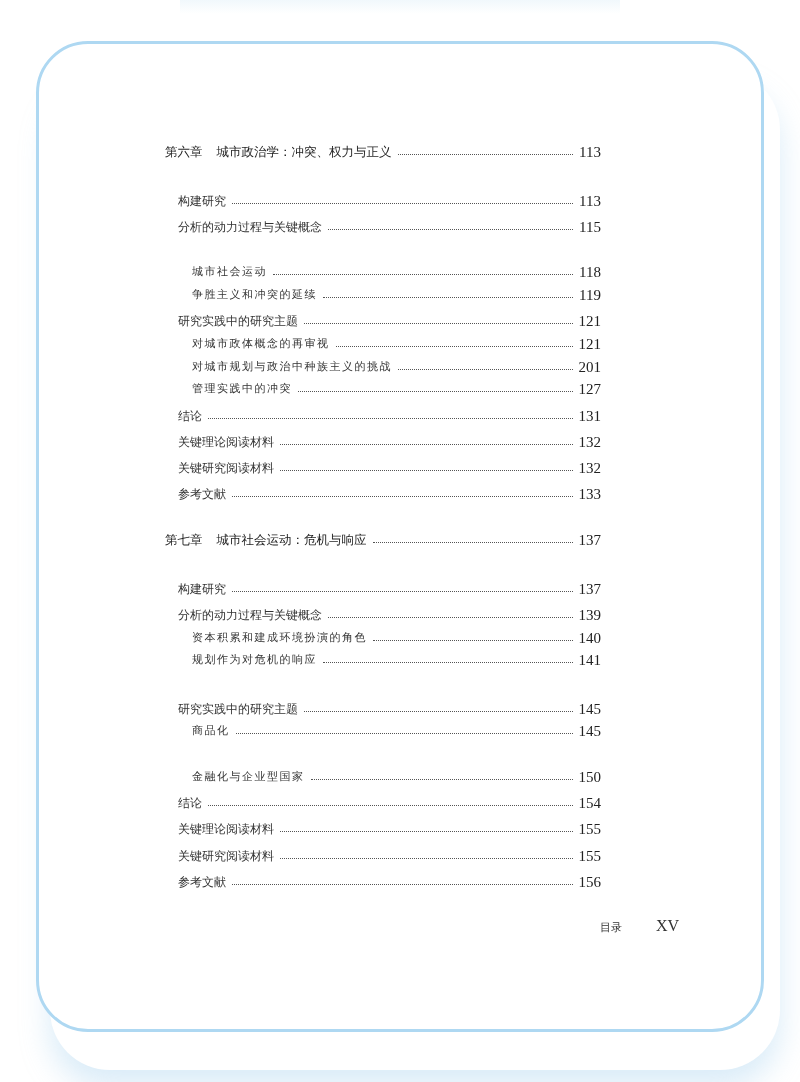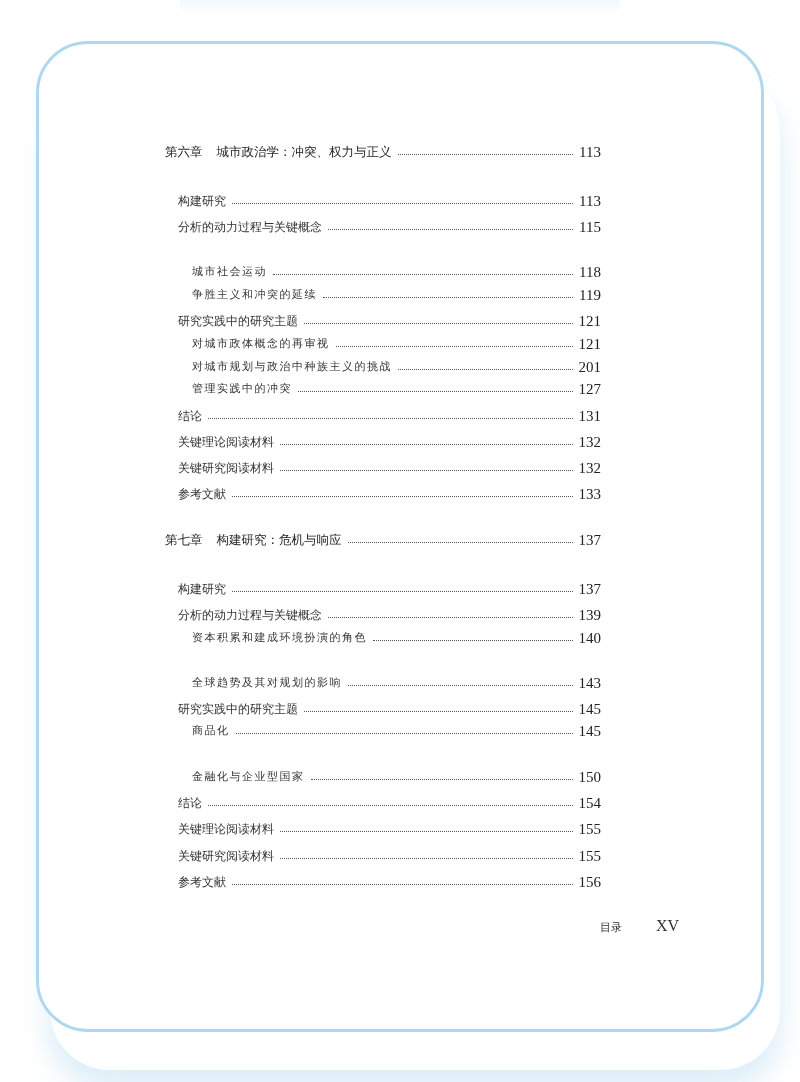--- a/index.html
+++ b/index.html
@@ -121,44 +121,44 @@
     <span class="page">132</span>
   </div>
   <div class="row l1" style="top:484px">
     <span class="label">参考文献</span>
     <span class="leader"></span>
     <span class="page">133</span>
   </div>
 
   <div class="row chapter" style="top:530px">
     <span class="chap-num">第七章</span>
-    <span class="label">构建研究：危机与响应</span>
+    <span class="label">城市社会运动：危机与响应</span>
     <span class="leader"></span>
     <span class="page">137</span>
   </div>
 
   <div class="row l1" style="top:579px">
     <span class="label">构建研究</span>
     <span class="leader"></span>
     <span class="page">137</span>
   </div>
   <div class="row l1" style="top:605px">
     <span class="label">分析的动力过程与关键概念</span>
     <span class="leader"></span>
     <span class="page">139</span>
   </div>
   <div class="row l2" style="top:628px">
     <span class="label">资本积累和建成环境扮演的角色</span>
     <span class="leader"></span>
     <span class="page">140</span>
   </div>
-  <div class="row l2" style="top:673px">
-    <span class="label">全球趋势及其对规划的影响</span>
+  <div class="row l2" style="top:650px">
+    <span class="label">规划作为对危机的响应</span>
     <span class="leader"></span>
-    <span class="page">143</span>
+    <span class="page">141</span>
   </div>
   <div class="row l1" style="top:699px">
     <span class="label">研究实践中的研究主题</span>
     <span class="leader"></span>
     <span class="page">145</span>
   </div>
   <div class="row l2" style="top:721px">
     <span class="label">商品化</span>
     <span class="leader"></span>
     <span class="page">145</span>

